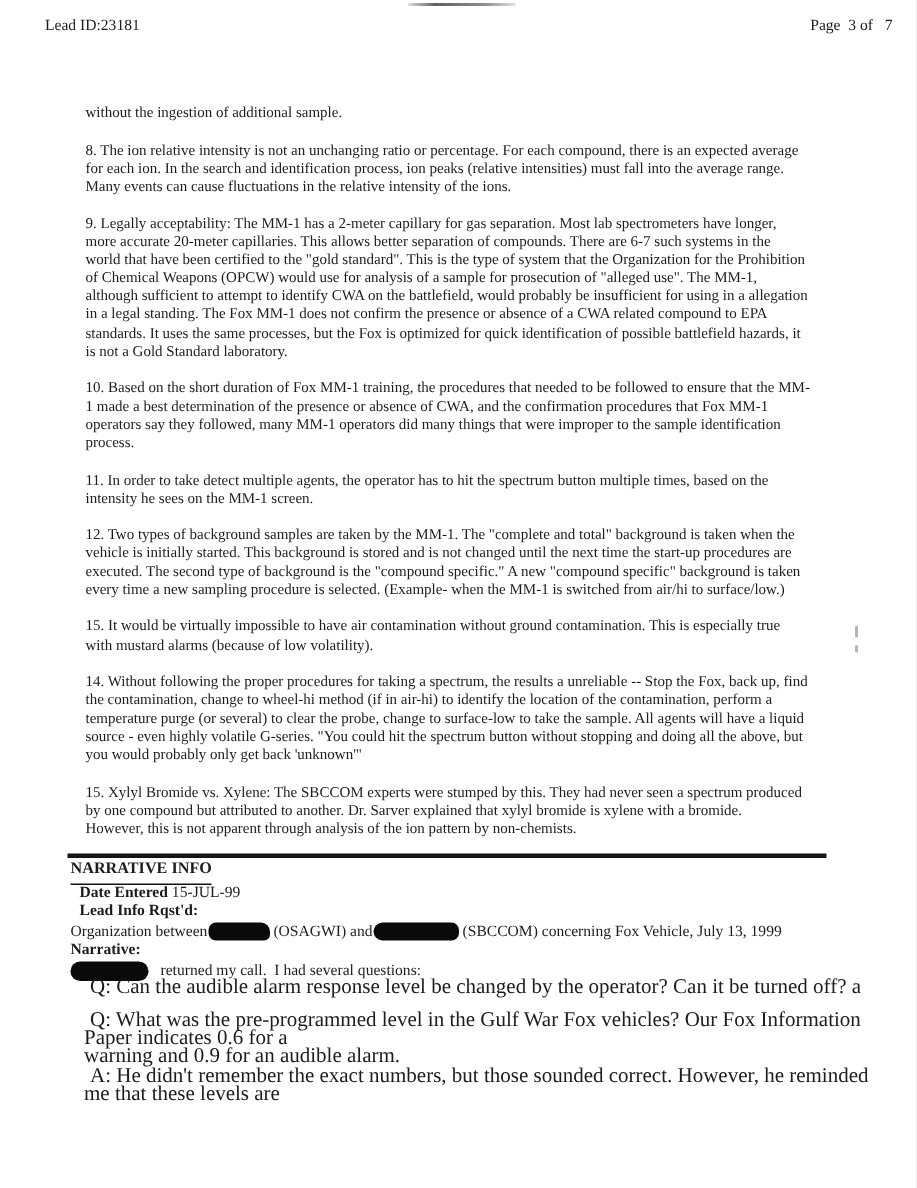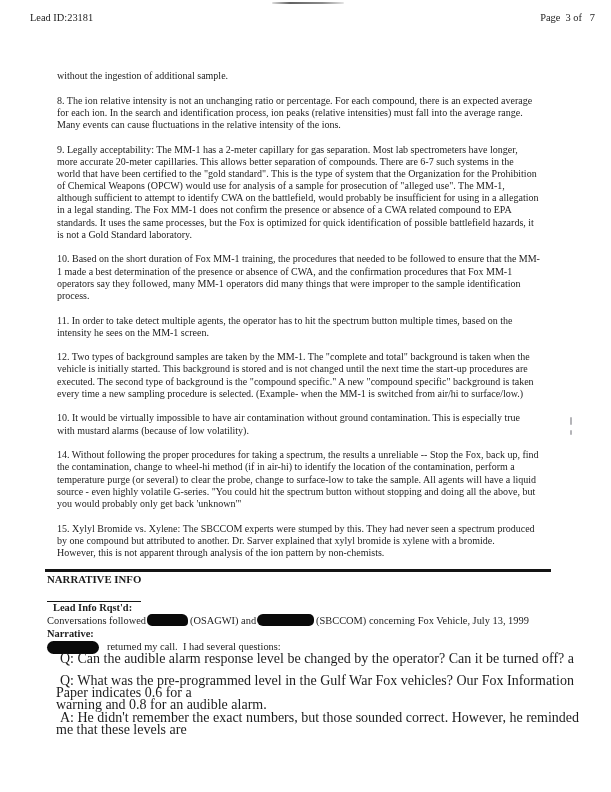--- a/index.html
+++ b/index.html
@@ -58,21 +58,21 @@
     width: 540px;
     font-size: 10.4px;
     line-height: 12.2px;
   }
   .nar-title {
     margin-left: 2px;
     font-weight: bold;
     font-size: 10.8px;
     display: inline-block;
     border-bottom: 1.4px solid #141414;
-    padding-bottom: 16px;
+    padding-bottom: 4px;
   }
   .nar-row { margin-left: 2px; }
   .nar-row.indent { margin-left: 8px; }
   .b { font-weight: bold; }
   .nar-row span { white-space: pre; }
 
   .redact {
     display: inline-block;
     background: #0a0a0a;
     vertical-align: text-bottom;
@@ -131,52 +131,55 @@
     <p class="para">10. Based on the short duration of Fox MM-1 training, the procedures that needed to be followed to ensure that the MM-
 1 made a best determination of the presence or absence of CWA, and the confirmation procedures that Fox MM-1
 operators say they followed, many MM-1 operators did many things that were improper to the sample identification
 process.</p>
     <p class="para">11. In order to take detect multiple agents, the operator has to hit the spectrum button multiple times, based on the
 intensity he sees on the MM-1 screen.</p>
     <p class="para">12. Two types of background samples are taken by the MM-1.  The "complete and total" background is taken when the
 vehicle is initially started.  This background is stored and is not changed until the next time the start-up procedures are
 executed.  The second type of background is the "compound specific."  A new "compound specific" background is taken
 every time a new sampling procedure is selected.  (Example-  when the MM-1 is switched from air/hi to surface/low.)</p>
-    <p class="para">10. It would be virtually impossible to have air contamination without ground contamination.  This is especially true
+    <p class="para">15. It would be virtually impossible to have air contamination without ground contamination.  This is especially true
 with mustard alarms (because of low volatility).</p>
     <p class="para">14. Without following the proper procedures for taking a spectrum, the results a unreliable -- Stop the Fox, back up, find
 the contamination, change to wheel-hi method (if in air-hi) to identify the location of  the contamination,  perform a
 temperature purge (or several) to clear the probe, change to surface-low to take the sample. All agents will have a liquid
 source - even highly volatile G-series. "You could hit the spectrum button without stopping and doing all the above, but
 you would probably only get back 'unknown'"</p>
     <p class="para">15. Xylyl Bromide vs. Xylene:  The SBCCOM experts were stumped by this.  They had never seen a spectrum produced
 by one compound but attributed to another.  Dr. Sarver explained that xylyl bromide is xylene with a bromide.
 However, this is not apparent through analysis of the ion pattern by non-chemists.</p>
   </div>
 
   <div class="narrative-rule"></div>
 
   <div class="narrative">
     <div>
       <span class="nar-title">NARRATIVE INFO</span>
     </div>
     <div class="nar-row indent">
+      <span class="b">Date Entered</span><span> 15-JUL-99</span>
+    </div>
+    <div class="nar-row indent">
       <span class="b">Lead Info Rqst'd:</span>
     </div>
     <div class="nar-row">
-      <span>Conversations followed</span><span class="redact bar1"></span><span>(OSAGWI) and</span><span class="redact bar2"></span><span>(SBCCOM) concerning Fox Vehicle, July 13, 1999</span>
+      <span>Organization between</span><span class="redact bar1"></span><span>(OSAGWI) and</span><span class="redact bar2"></span><span>(SBCCOM) concerning Fox Vehicle, July 13, 1999</span>
     </div>
     <div class="nar-row">
       <span class="b">Narrative:</span>
     </div>
     <div class="nar-row returned-row">
       <span class="redact blob"></span><span>returned my call.  I had several questions:</span>
     </div>
   </div>
 
   <div class="qa">
     <p>Q:  Can the audible alarm response level be changed by the operator?  Can it be turned off?  a</p>
     <p class="gap-above">Q:  What was the pre-programmed level in the Gulf War Fox vehicles?  Our Fox Information Paper indicates 0.6 for a
-warning and 0.8 for an audible alarm.</p>
+warning and 0.9 for an audible alarm.</p>
     <p>A:  He didn't remember the exact numbers, but those sounded correct.  However, he reminded me that these levels are</p>
   </div>
 
 </div>
 
 </body></html>

